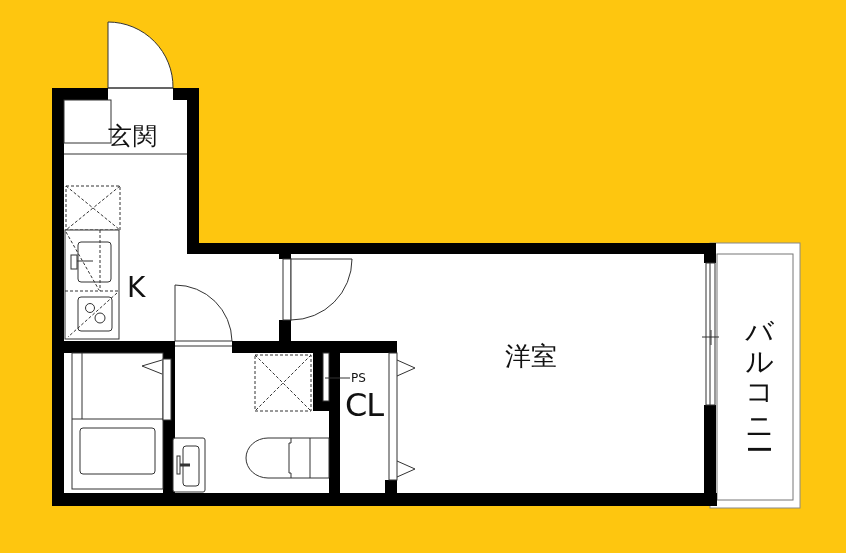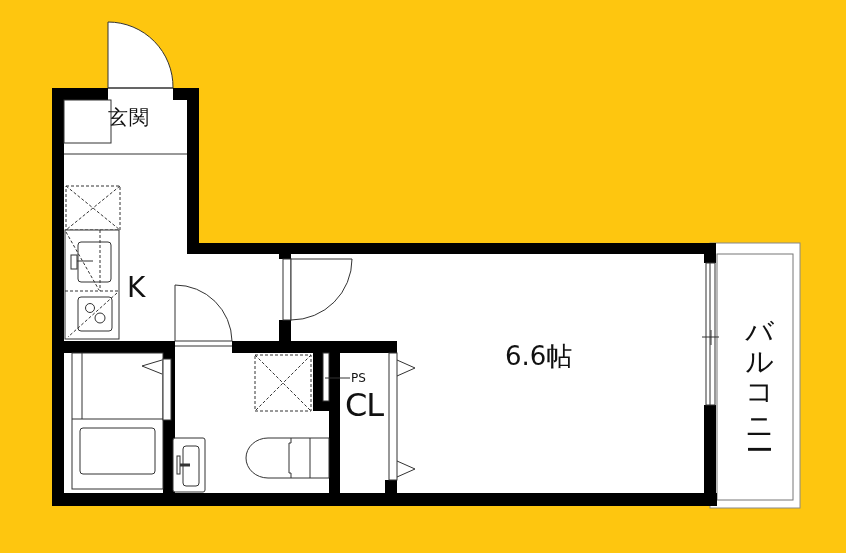--- a/index.html
+++ b/index.html
@@ -1,19 +1,19 @@
 <!DOCTYPE html>
 <html><head>
 <meta charset="utf-8">
 <style>
   html, body { margin: 0; padding: 0; }
   body { width: 846px; height: 553px; background: #FEC60F; overflow: hidden; position: relative; font-family: "DejaVu Sans", sans-serif; }
   svg { position: absolute; left: 0; top: 0; }
   .label { position: absolute; color: #111; font-family: "DejaVu Sans", sans-serif; white-space: nowrap; }
-  .lbl-genkan { left: 108px; top: 104px; font-size: 20px; letter-spacing: 1px; font-family: Liberation Serif, serif; }
+  .lbl-genkan { left: 108px; top: 120px; font-size: 24px; letter-spacing: 1px; font-family: Liberation Serif, serif; }
   .lbl-k { left: 127px; top: 271px; font-size: 28px; }
   .lbl-cl { left: 345px; top: 386px; font-size: 32px; letter-spacing: -1px; }
   .lbl-ps { left: 351px; top: 371px; font-size: 12px; }
   .lbl-room { left: 505px; top: 340px; font-size: 26px; text-align: center; line-height: 32px; }
   .lbl-balcony { left: 740px; top: 300px; font-size: 28px; writing-mode: vertical-rl; text-orientation: upright; letter-spacing: 2px; }
 </style>
 </head>
 <body>
 
 <svg width="846" height="553" viewBox="0 0 846 553">
@@ -143,15 +143,15 @@
     <line x1="702" y1="337" x2="719" y2="337"></line>
     <line x1="711" y1="330" x2="711" y2="345"></line>
   </g>
 </svg>
 
 <div class="label lbl-genkan">玄関</div>
 <div class="label lbl-k">K</div>
 <div class="label lbl-ps">PS</div>
 <div class="label lbl-cl">CL</div>
 <div class="label lbl-room">
-  <div>6.6帖</div>
+  <div>洋室</div>
 </div>
 <div class="label lbl-balcony">バルコニー</div>
 
 </body></html>

